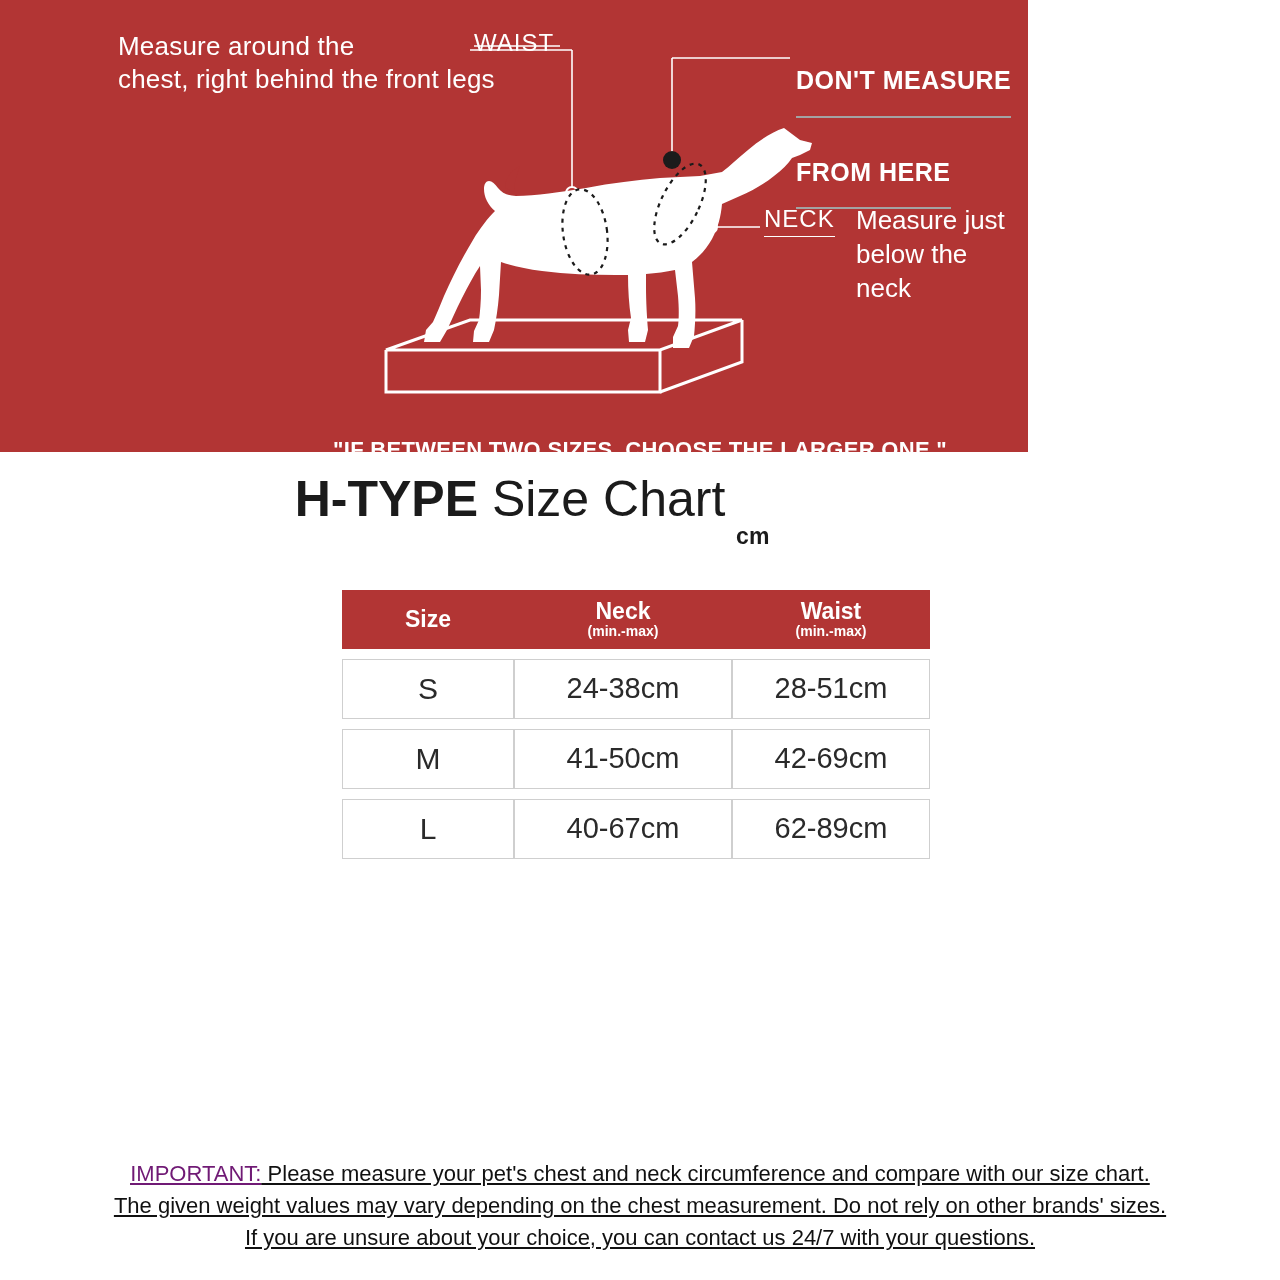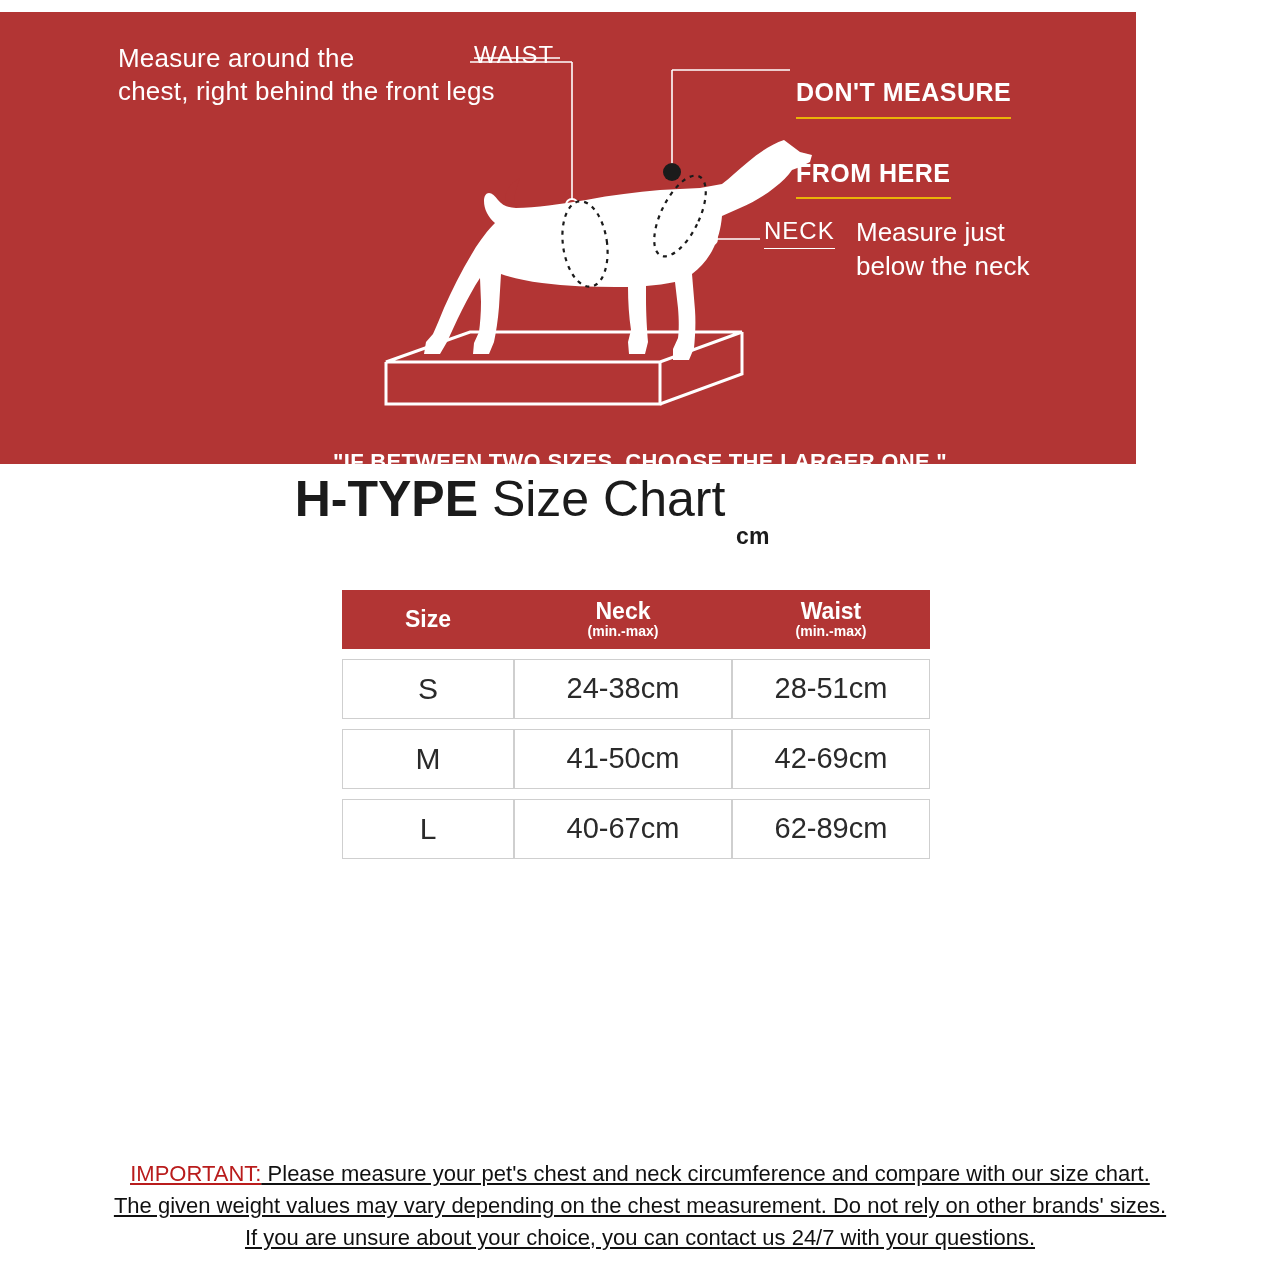--- a/index.html
+++ b/index.html
@@ -11,22 +11,22 @@
     width: 1280px;
     height: 1280px;
     font-family: "Liberation Sans", sans-serif;
     position: relative;
     overflow: hidden;
   }
 
   
   .hero {
     position: absolute;
-    left: 0; top: 12px;
-    width: 1136px;
+    left: 0; top: 0;
+    width: 1028px;
     height: 452px;
     background: #b23534;
     overflow: hidden;
   }
 
   .hero-text {
     position: absolute;
     color: #ffffff;
     line-height: 1.25;
     white-space: pre-line;
@@ -46,23 +46,23 @@
   }
   .callout-dont {
     left: 796px;
     top: 26px;
     font-size: 25px;
     font-weight: bold;
     letter-spacing: .5px;
     line-height: 1.45;
   }
   .callout-dont span {
-    border-bottom: 2px solid #eab308;
+    border-bottom: 2px solid #a3a3a3;
     display: inline-block;
-    padding-bottom: 6px;
+    padding-bottom: 17px;
   }
   .callout-neck-label {
     left: 764px;
     top: 204px;
     font-size: 24px;
     letter-spacing: 1px;
     border-bottom: 1.5px solid #ffffff;
     padding-bottom: 2px;
   }
   .callout-neck-desc {
@@ -158,21 +158,21 @@
     left: 0;
     top: 1158px;
     width: 1280px;
     text-align: center;
     font-size: 22px;
     color: #111111;
     line-height: 1.45;
   }
   .footnote u { text-decoration: underline; }
   .footnote .imp {
-    color: #b91c1c;
+    color: #701a75;
     font-weight: normal;
     text-decoration: underline;
   }
 </style>
 </head>
 <body>
 
 <div class="hero">
 
   <svg class="hero-svg" width="1280" height="452" viewBox="0 0 1280 452">

